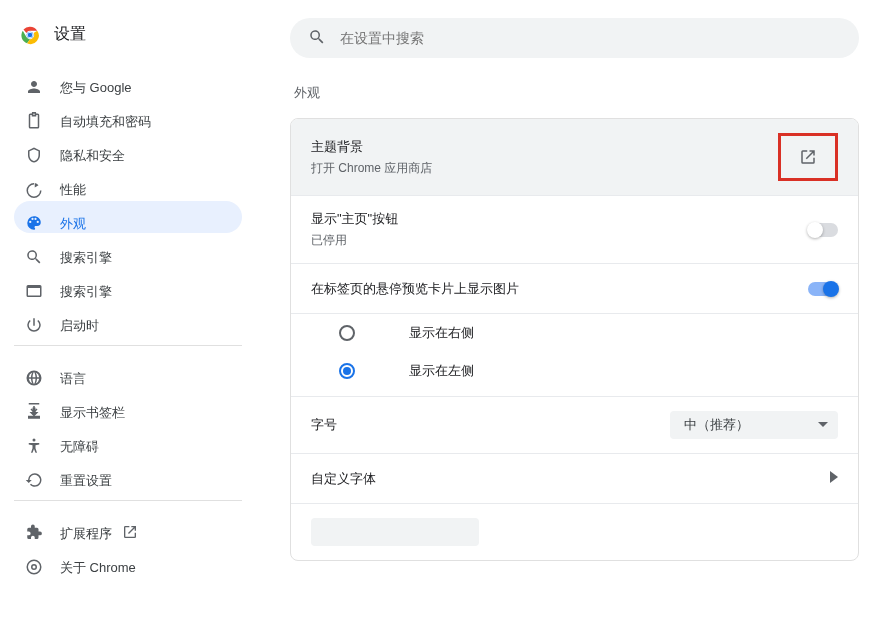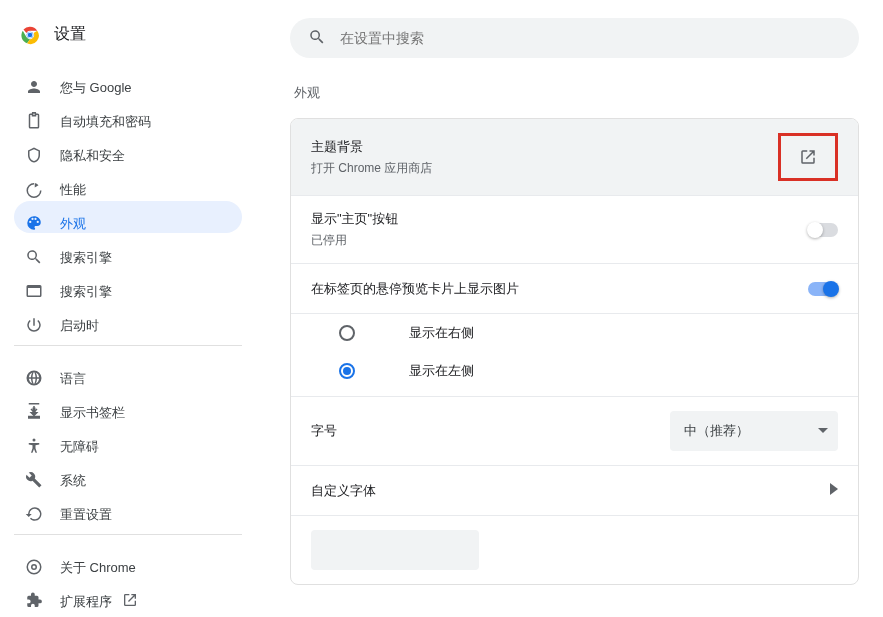--- a/index.html
+++ b/index.html
@@ -37,21 +37,21 @@
 .toggle.on { background: #8ab4f8; }
 .toggle.on .knob { right: -1px; background: #1a73e8; }
 .open-icon-box { width: 60px; height: 48px; display: flex; align-items: center; justify-content: center; border: 3px solid #d93025; position: relative; }
 .open-icon-box svg { width: 18px; height: 18px; fill: #5f6368; }
 .radio-group { padding: 0 0 6px 0; }
 .radio-head { padding: 14px 20px 8px 20px; font-size: 12px; color: #5f6368; }
 .radio-item { display: flex; align-items: center; padding: 10px 20px 10px 48px; cursor: pointer; gap: 36px; }
 .radio-circle { width: 16px; height: 16px; border-radius: 50%; border: 2px solid #5f6368; margin-right: 18px; position: relative; }
 .radio-circle.checked { border-color: #1a73e8; }
 .radio-circle.checked::after { content: ""; position: absolute; width: 8px; height: 8px; background: #1a73e8; border-radius: 50%; top: 2px; left: 2px; }
-.select-box { background: #f1f3f4; border-radius: 4px; height: 40px; display: flex; align-items: center; justify-content: space-between; padding: 0 10px 0 14px; font-size: 13px; color: #3c4043; min-width: 168px; }
+.select-box { background: #f1f3f4; border-radius: 4px; height: 28px; display: flex; align-items: center; justify-content: space-between; padding: 0 10px 0 14px; font-size: 13px; color: #3c4043; min-width: 168px; }
 .select-box svg { width: 10px; height: 10px; fill: #5f6368; }
 .chevron-right svg { width: 8px; height: 12px; fill: #5f6368; }
 </style>
 </head>
 <body>
 
 <div class="container">
   <div class="sidebar">
     <div class="sidebar-header">
       <span class="chrome-logo">
@@ -156,55 +156,47 @@
           <svg viewBox="0 0 24 24">
             <circle cx="12" cy="4" r="2"></circle>
             <path d="M19 8H5v2l5 1v4l-2 6h2l2-5 2 5h2l-2-6v-4l5-1V8z"></path>
           </svg>
         </span>
       <span class="nav-label">无障碍</span>
     </div>
     <div class="nav-item">
       <span class="nav-icon">
           <svg viewBox="0 0 24 24">
-            <path d="M22 19l-9-9a6 6 0 0 0-8-8l4 4-3 3-4-4a6 6 0 0 0 8 8l9 9 3-3z"></path>
-          </svg>
-        </span>
-      <span class="nav-label">系统</span>
-    </div>
-    <div class="nav-item">
-      <span class="nav-icon">
-          <svg viewBox="0 0 24 24">
             <path d="M13 3a9 9 0 0 0-9 9H1l4 4 4-4H6a7 7 0 1 1 2 5l-1.4 1.4A9 9 0 1 0 13 3z"></path>
           </svg>
         </span>
       <span class="nav-label">重置设置</span>
     </div>
 
     <div class="nav-divider"></div>
 
-    <div class="nav-item">
-      <span class="nav-icon">
-          <svg viewBox="0 0 24 24">
-            <circle cx="12" cy="12" r="9" fill="none" stroke="#5f6368" stroke-width="2"></circle>
-            <circle cx="12" cy="12" r="3" fill="none" stroke="#5f6368" stroke-width="2"></circle>
-          </svg>
-        </span>
-      <span class="nav-label">关于 Chrome</span>
-    </div>
     <div class="nav-item">
       <span class="nav-icon">
           <svg viewBox="0 0 24 24">
             <path d="M20 10h-2V7a2 2 0 0 0-2-2h-3V3a2.5 2.5 0 0 0-5 0v2H5a2 2 0 0 0-2 2v3h2a2.5 2.5 0 0 1 0 5H3v3a2 2 0 0 0 2 2h3v-2a2.5 2.5 0 0 1 5 0v2h3a2 2 0 0 0 2-2v-3h2a2.5 2.5 0 0 0 0-5z"></path>
           </svg>
         </span>
       <span class="nav-label">扩展程序</span>
       <span class="ext-link-icon"><svg viewBox="0 0 24 24">
             <path d="M14 3v2h3.6L9 13.6 10.4 15 19 6.4V10h2V3h-7zM5 5h6V3H5a2 2 0 0 0-2 2v14a2 2 0 0 0 2 2h14a2 2 0 0 0 2-2v-6h-2v6H5V5z"></path>
           </svg></span>
+    </div>
+    <div class="nav-item">
+      <span class="nav-icon">
+          <svg viewBox="0 0 24 24">
+            <circle cx="12" cy="12" r="9" fill="none" stroke="#5f6368" stroke-width="2"></circle>
+            <circle cx="12" cy="12" r="3" fill="none" stroke="#5f6368" stroke-width="2"></circle>
+          </svg>
+        </span>
+      <span class="nav-label">关于 Chrome</span>
     </div>
   </div>
 
   <div class="main">
     <div class="search-box">
       <span><svg viewBox="0 0 24 24">
             <path d="M15.5 14h-.8l-.3-.3a6.5 6.5 0 1 0-.7.7l.3.3v.8l5 5 1.5-1.5-5-5zm-6 0a4.5 4.5 0 1 1 0-9 4.5 4.5 0 0 1 0 9z"></path>
           </svg></span>
       <input class="search-input" placeholder="在设置中搜索" style="">
     </div>

